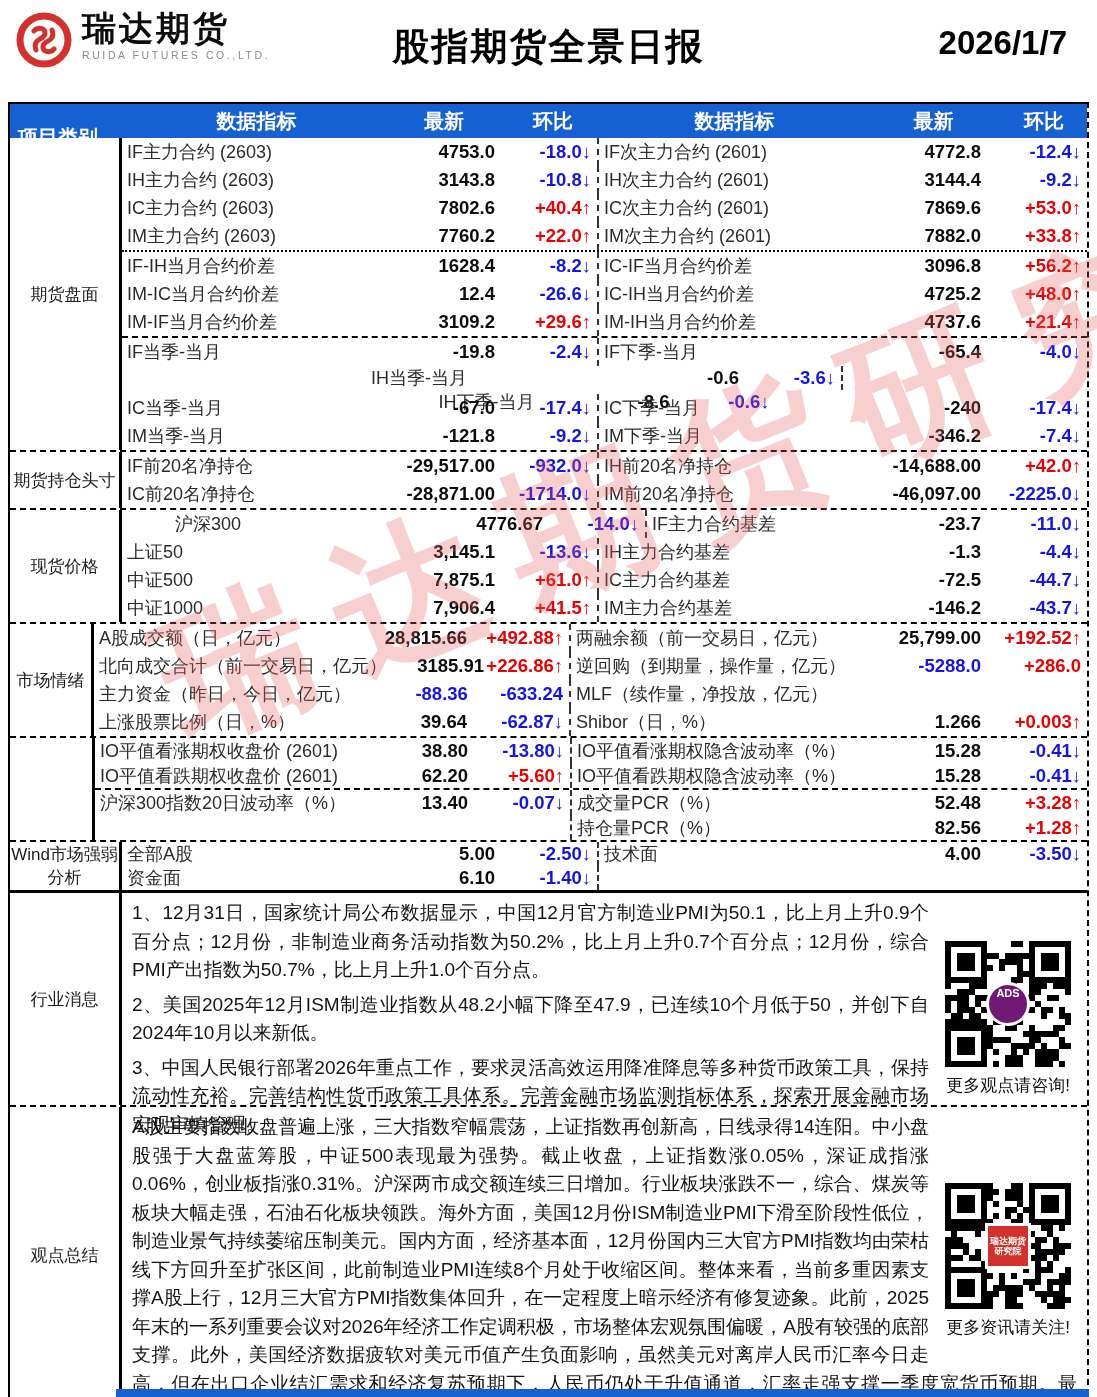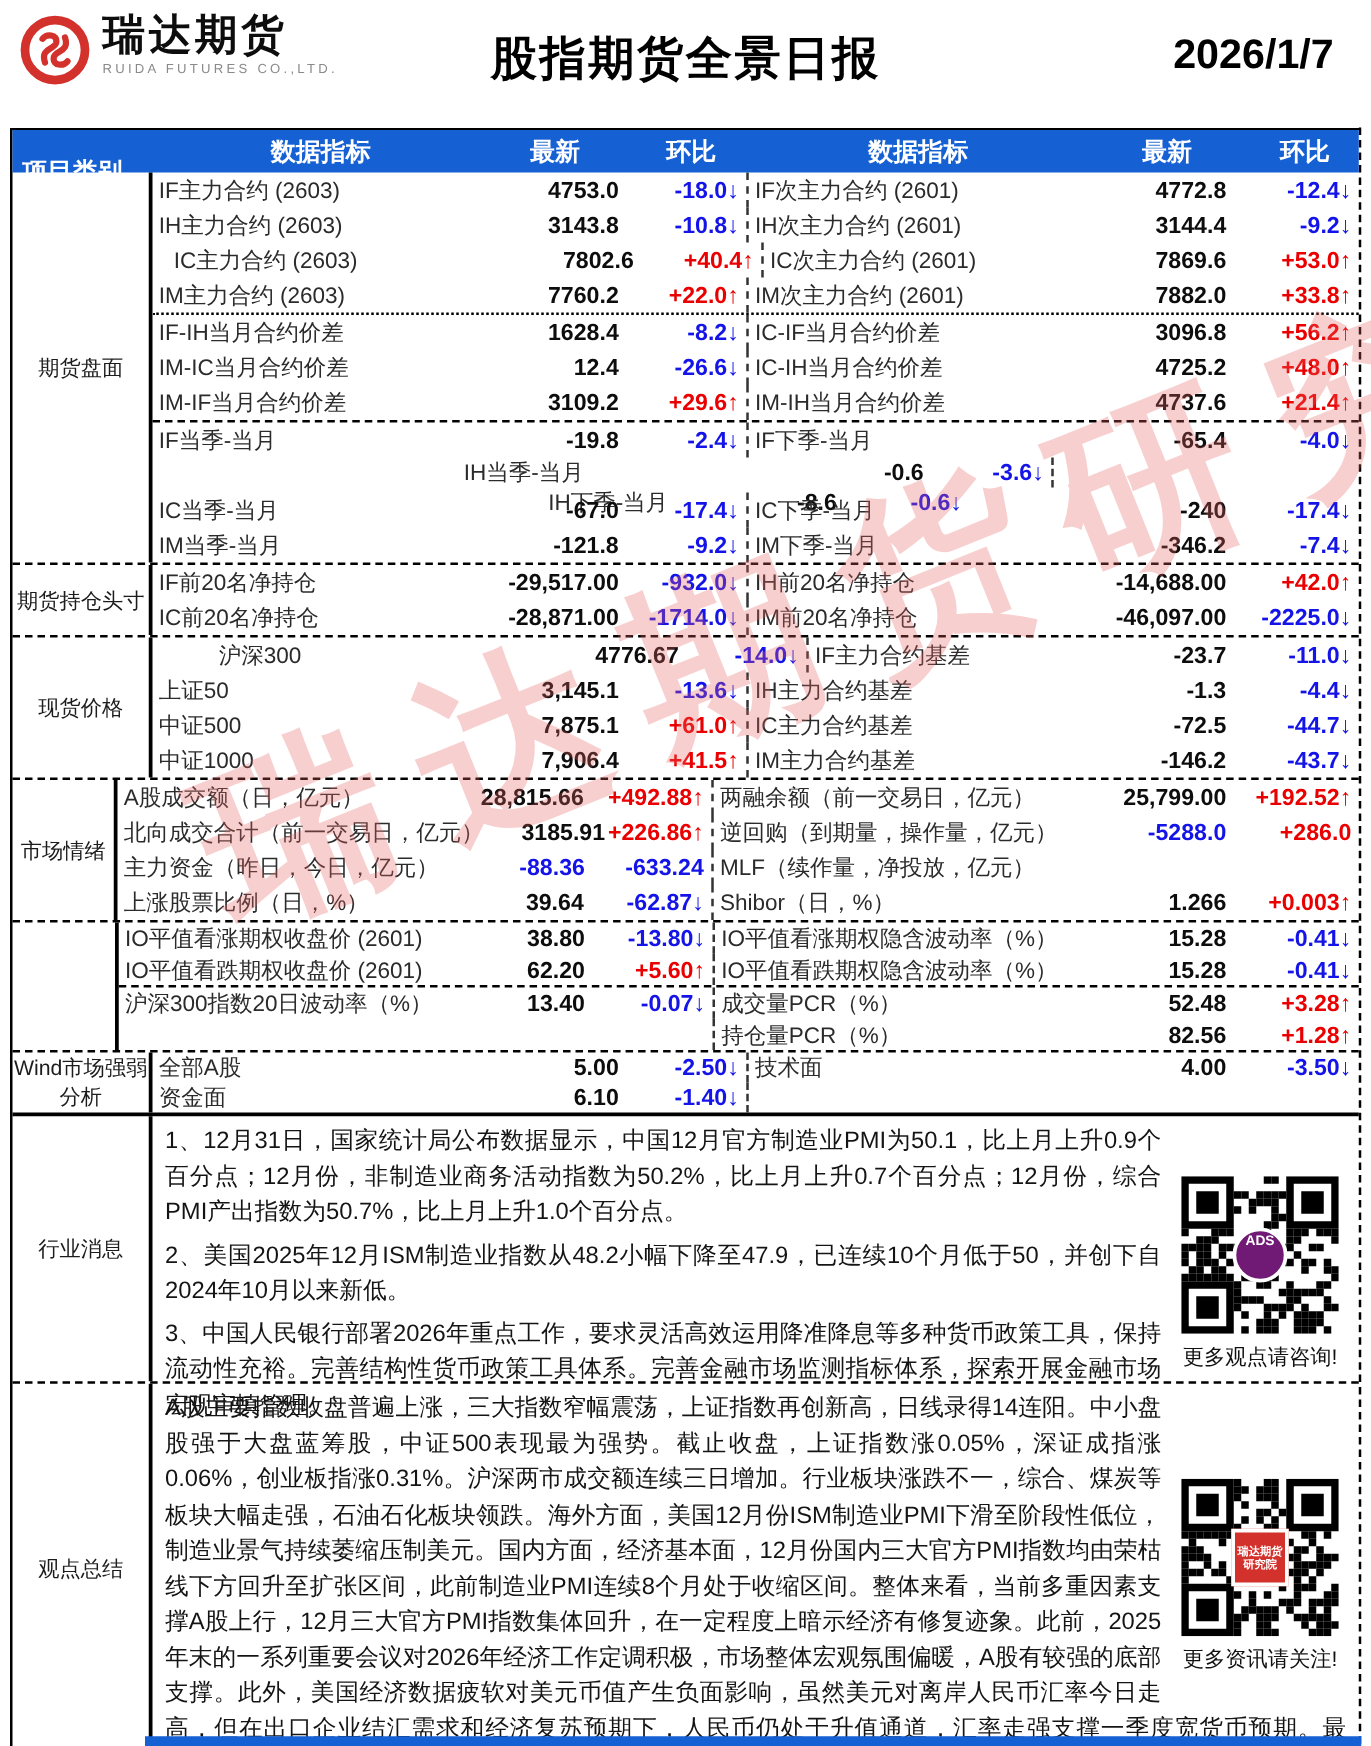--- a/index.html
+++ b/index.html
@@ -117,21 +117,21 @@
                 <div class="lbl">IH主力合约 (2603)</div>
                 <div class="val">3143.8</div>
                 <div class="chg down">-10.8↓</div>
               </div>
               <div class="half half-r">
                 <div class="lbl">IH次主力合约 (2601)</div>
                 <div class="val">3144.4</div>
                 <div class="chg down">-9.2↓</div>
               </div>
             </div>
-            <div class="row" style="height: 28px; padding-left: 12px;">
+            <div class="row" style="height: 28px;">
               <div class="half half-l">
                 <div class="lbl">IC主力合约 (2603)</div>
                 <div class="val">7802.6</div>
                 <div class="chg up">+40.4↑</div>
               </div>
               <div class="half half-r">
                 <div class="lbl">IC次主力合约 (2601)</div>
                 <div class="val">7869.6</div>
                 <div class="chg up">+53.0↑</div>
               </div>

